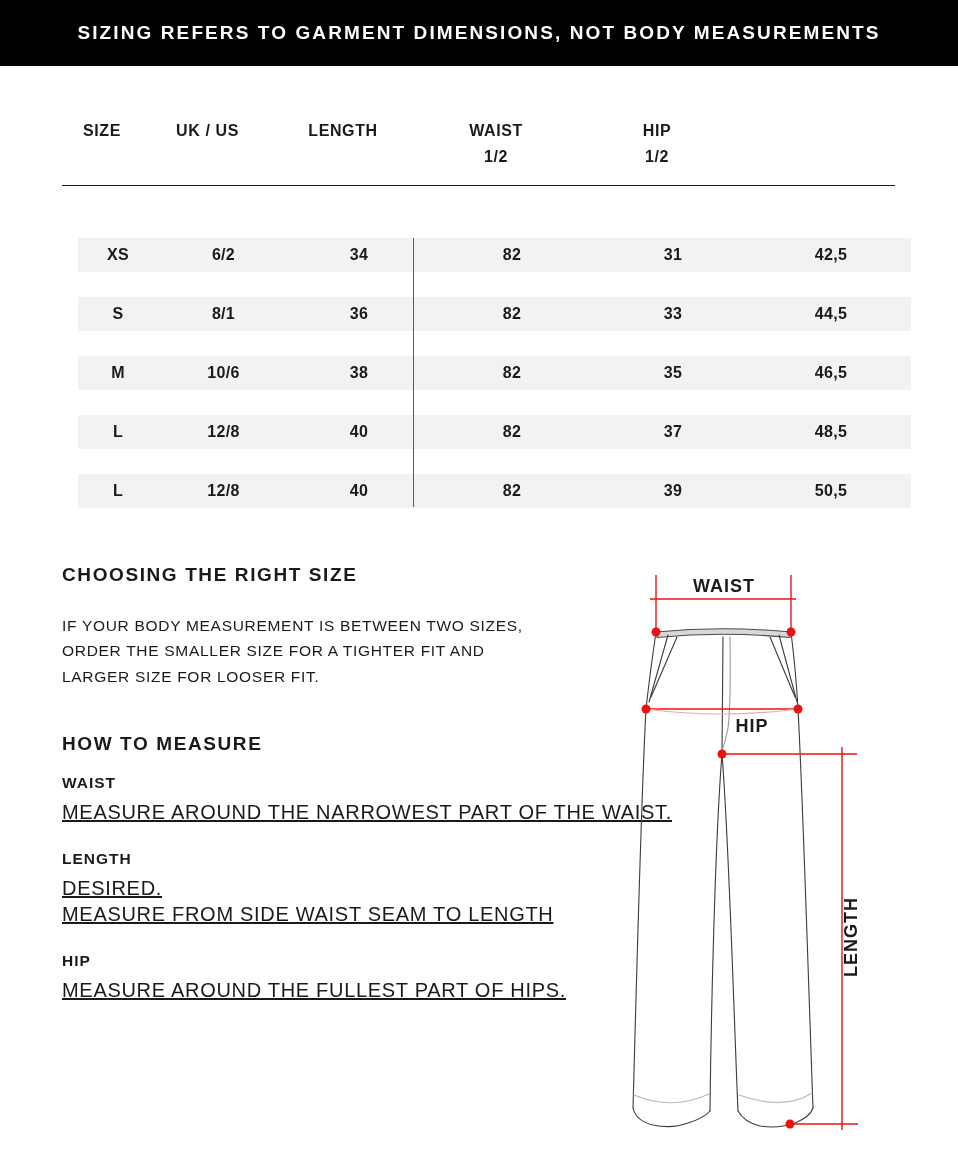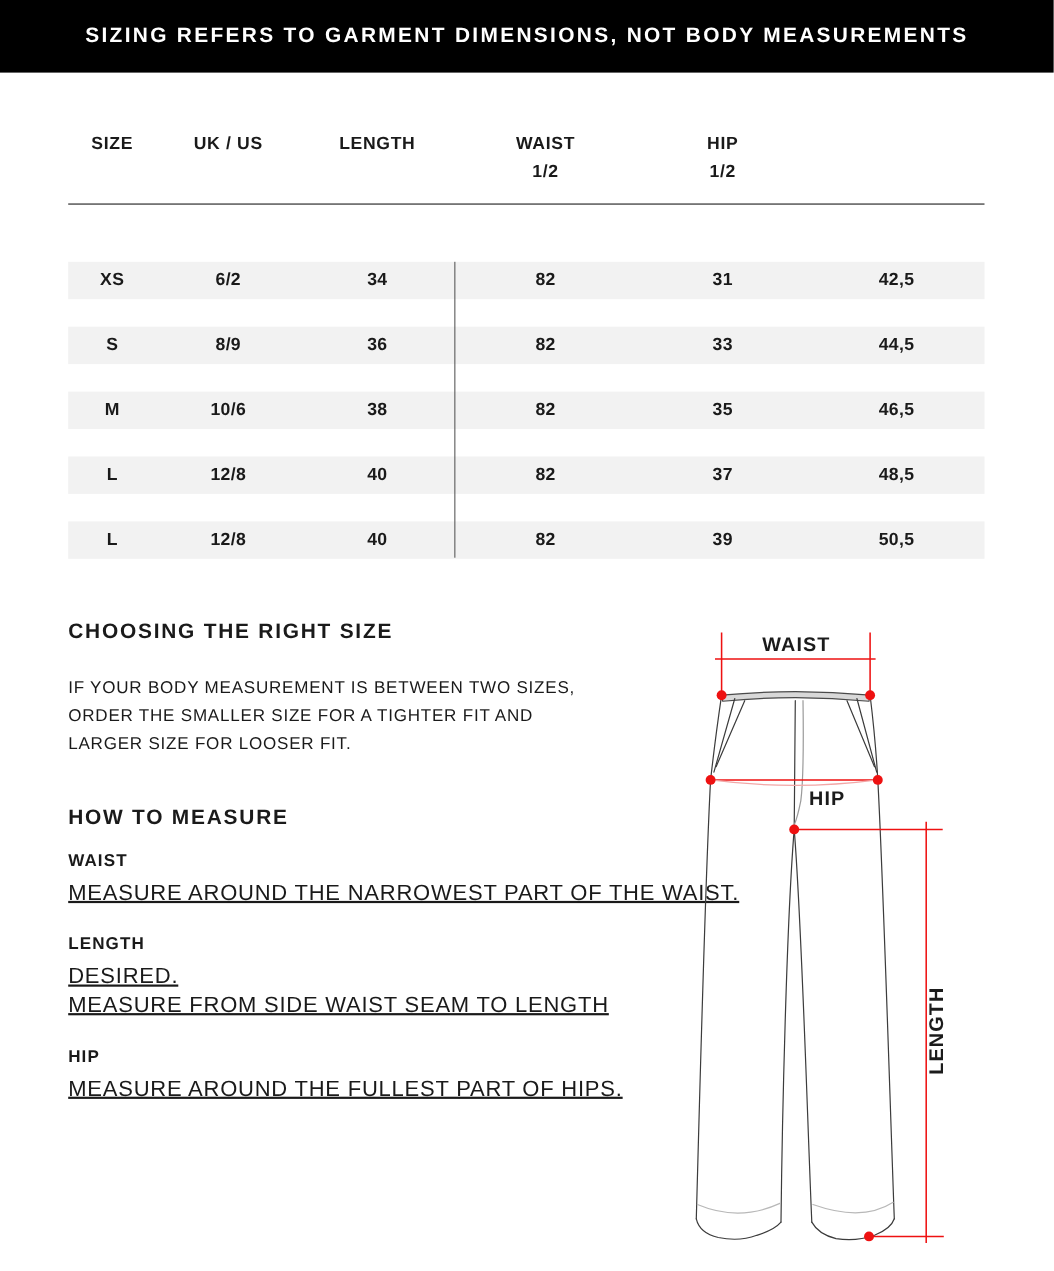--- a/index.html
+++ b/index.html
@@ -13,21 +13,21 @@
     display:flex;align-items:center;justify-content:center;
   }
   .banner span{color:#fff;font-weight:700;font-size:19px;letter-spacing:2.1px;white-space:nowrap;}
   
   .table-wrap{position:absolute;left:62px;top:110px;width:833px;height:400px;}
   .thead,.trow{display:grid;grid-template-columns:80px 131px 140px 166px 156px 160px;}
   .thead{position:absolute;top:8px;left:0;width:833px;}
   .th{display:flex;flex-direction:column;align-items:center;font-weight:700;font-size:16px;
       line-height:26px;letter-spacing:.6px;}
   .rule{position:absolute;top:75px;left:0;width:833px;height:1px;background:#1c1c1c;}
-  .tbody{position:absolute;top:128px;left:0;width:833px;}
+  .tbody{position:absolute;top:128px;left:16px;width:833px;}
   .trow{height:34px;margin-bottom:25px;background:#f2f2f2;align-items:center;}
   .td{text-align:center;font-size:16px;font-weight:600;letter-spacing:.3px;}
   .vdiv{position:absolute;left:351px;top:128px;width:1px;height:269px;background:#5a5a5a;}
   
   .sec-heading{position:absolute;left:62px;font-size:19px;font-weight:700;letter-spacing:1.6px;white-space:nowrap;}
   .choosing-heading{top:564px;}
   .how-heading{top:733px;}
   .para{position:absolute;left:62px;top:613px;font-size:15.5px;line-height:25.3px;letter-spacing:.7px;}
   .para .line{white-space:nowrap;}
   .measure{position:absolute;left:62px;top:772px;}
@@ -79,21 +79,21 @@
         <div class="td">XS</div>
           <div class="td">6/2</div>
           <div class="td">34</div>
           <div class="td">82</div>
           <div class="td">31</div>
           <div class="td">42,5</div>
         </div>
         <div class="trow">
 
         <div class="td">S</div>
-          <div class="td">8/9</div>
+          <div class="td">8/1</div>
           <div class="td">36</div>
           <div class="td">82</div>
           <div class="td">33</div>
           <div class="td">44,5</div>
         </div>
         <div class="trow">
 
         <div class="td">M</div>
           <div class="td">10/6</div>
           <div class="td">38</div>

